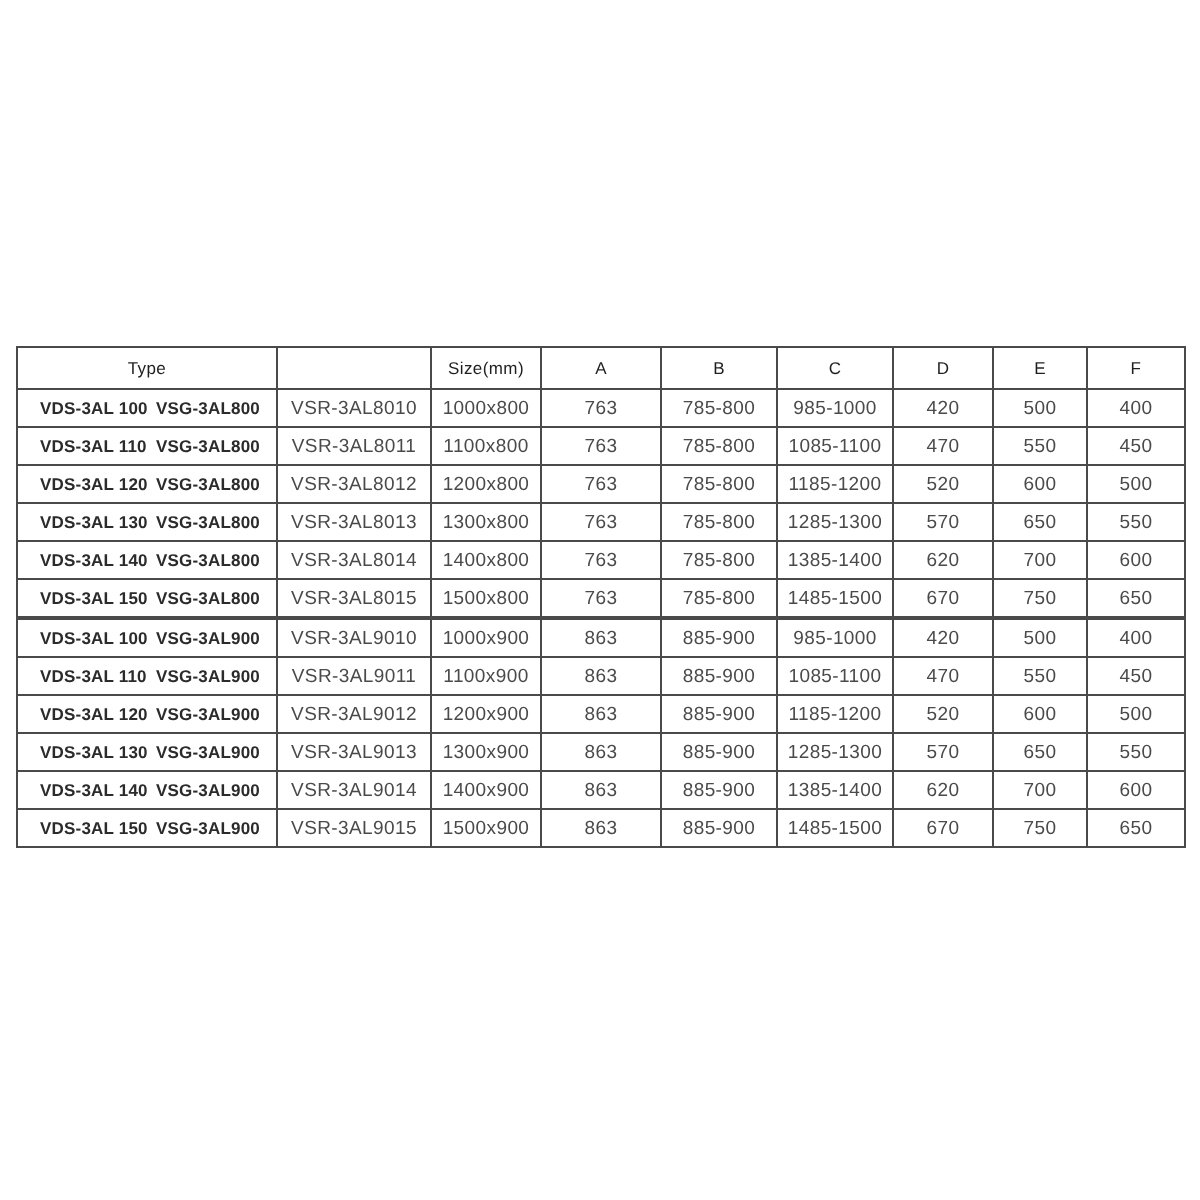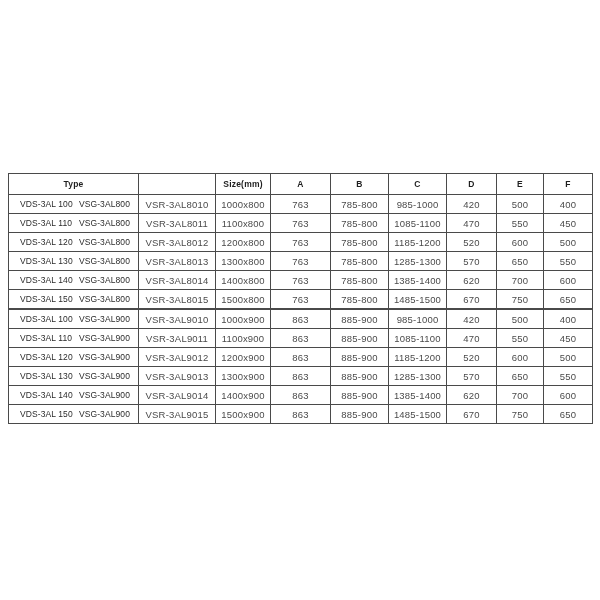--- a/index.html
+++ b/index.html
@@ -40,41 +40,41 @@
     padding: 0;
     text-align: center;
     vertical-align: middle;
     white-space: nowrap;
     overflow: hidden;
     background: #ffffff;
   }
   thead th {
     height: 20px;
     font-size: 8.5px;
-    font-weight: bold;
+    font-weight: normal;
     color: #1f1f1f;
     letter-spacing: 0.2px;
   }
   tbody td {
     height: 18px;
     font-size: 9.5px;
     font-weight: normal;
     color: #4a4a4a;
     letter-spacing: 0.2px;
   }
   td.c-type { padding: 0 8px 0 11px; }
   .type-wrap {
     display: flex;
     justify-content: space-between;
     align-items: center;
     width: 100%;
   }
   .type-wrap span {
     font-size: 8.5px;
-    font-weight: normal;
+    font-weight: bold;
     color: #2b2b2b;
     letter-spacing: 0.1px;
   }
   tr.group-start td { border-top: 2px solid #4a4a4a; }
 </style>
 </head>
 <body>
 
 <div class="canvas">
   <table class="spec">

